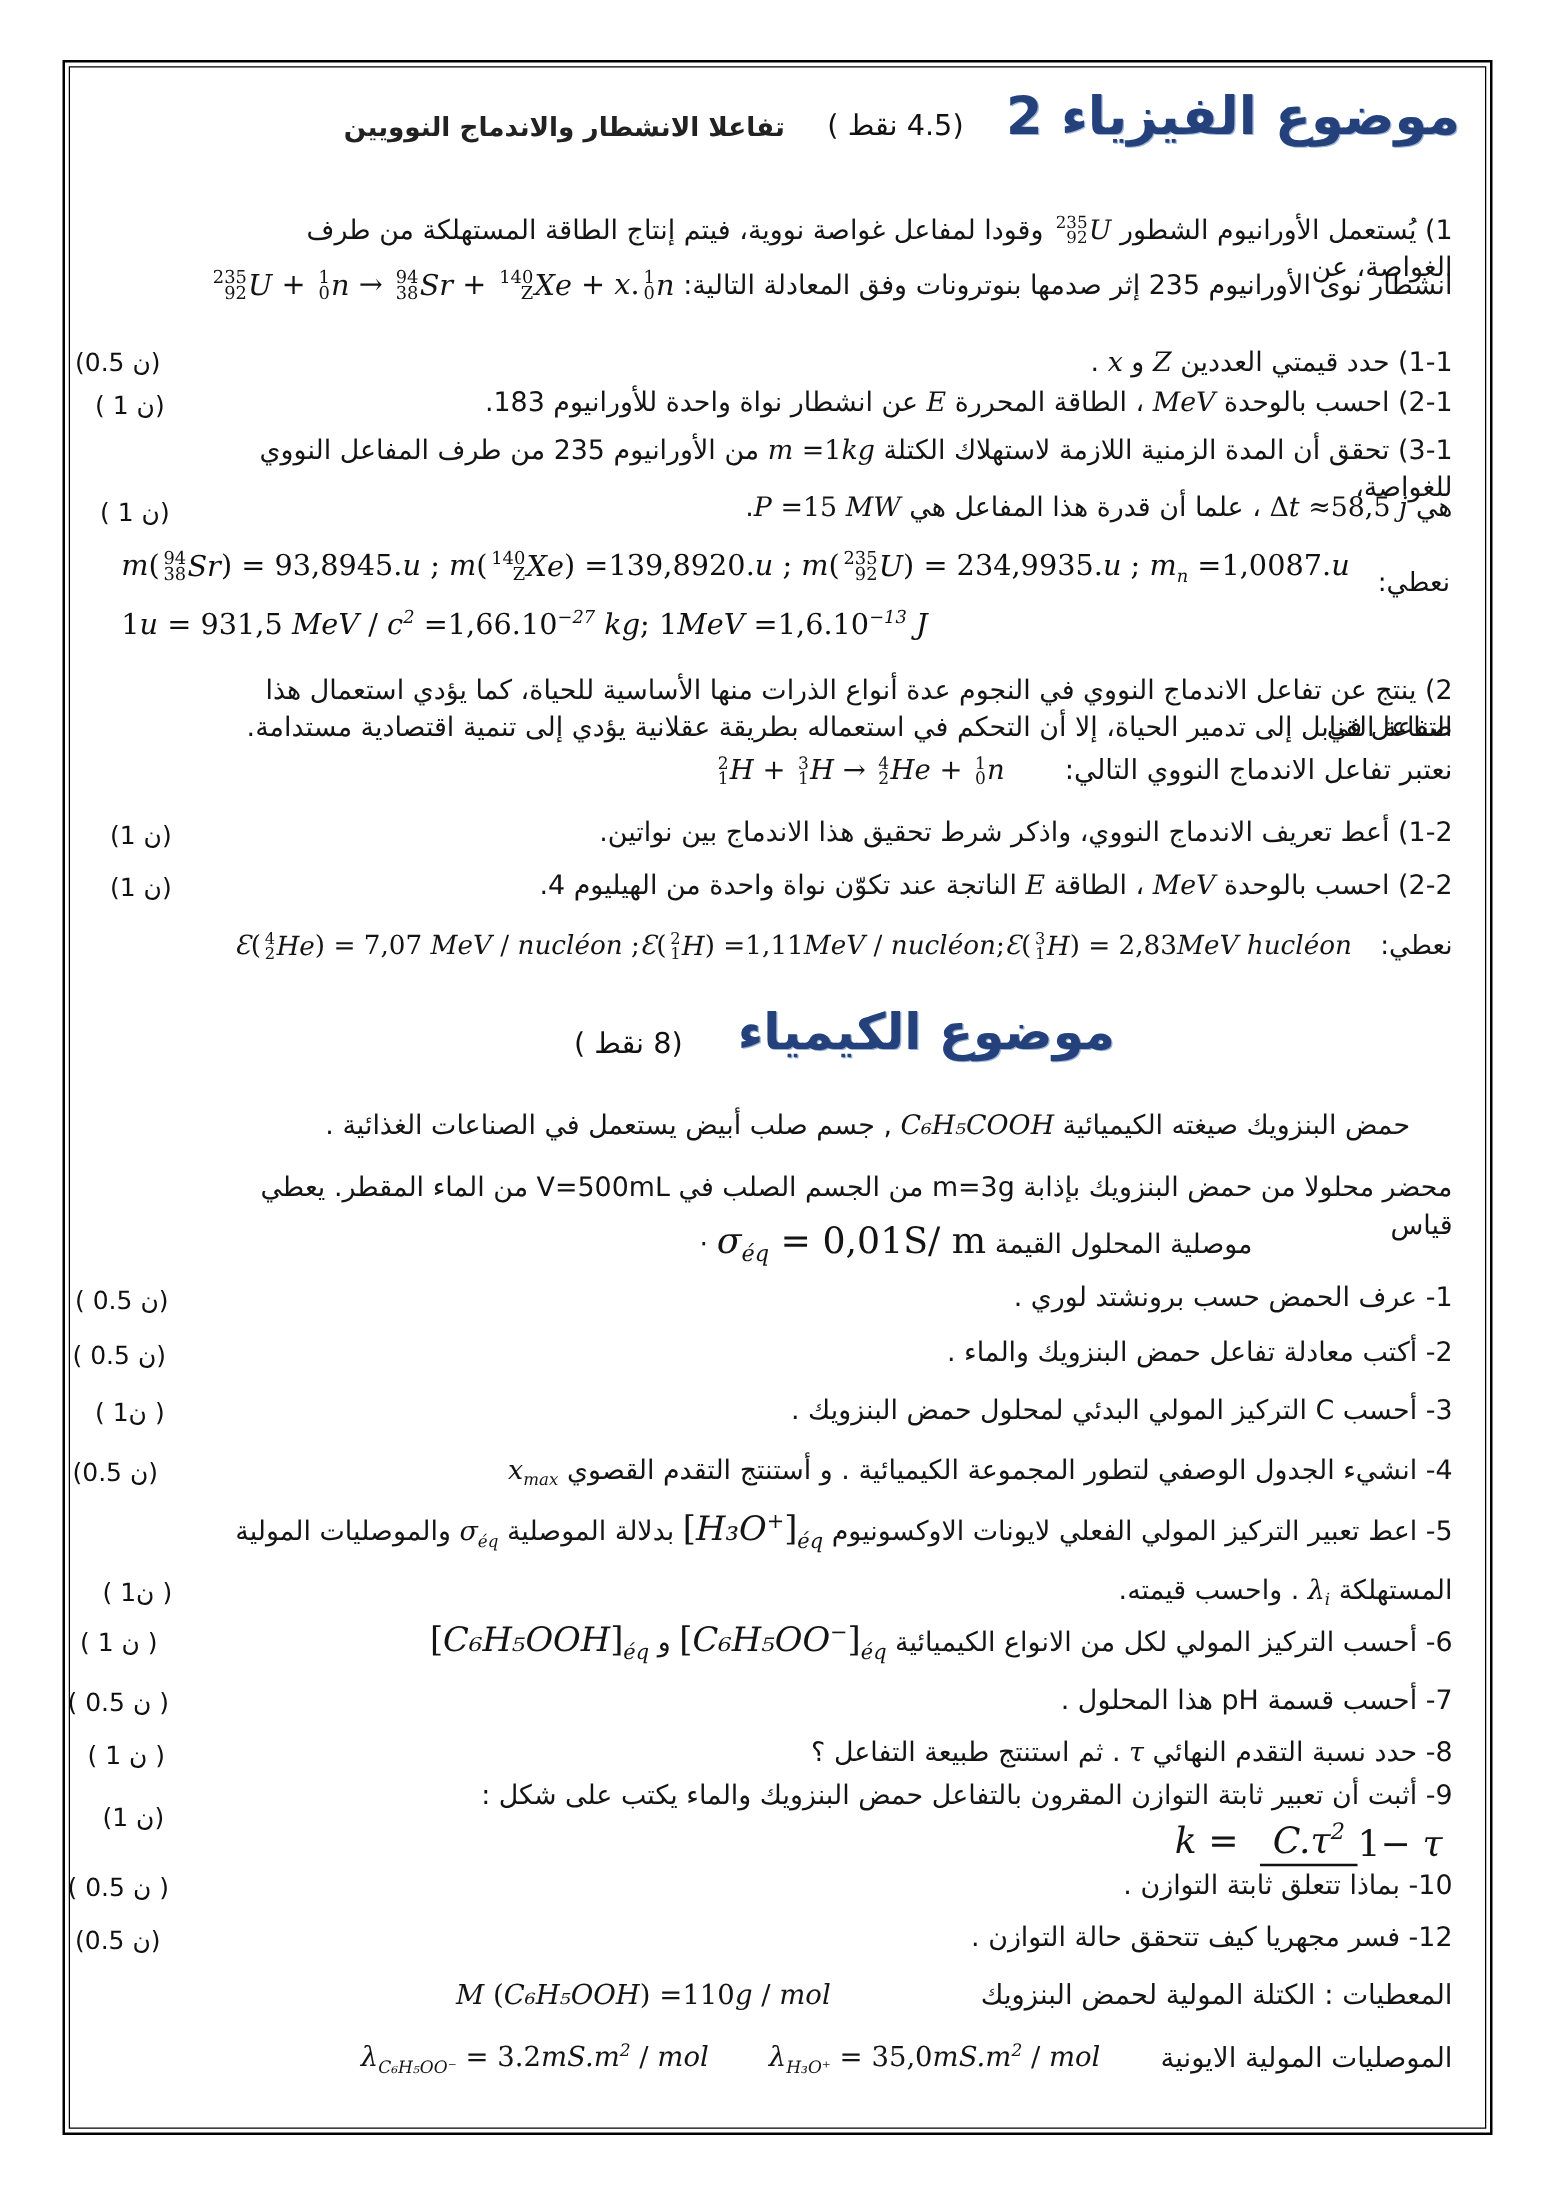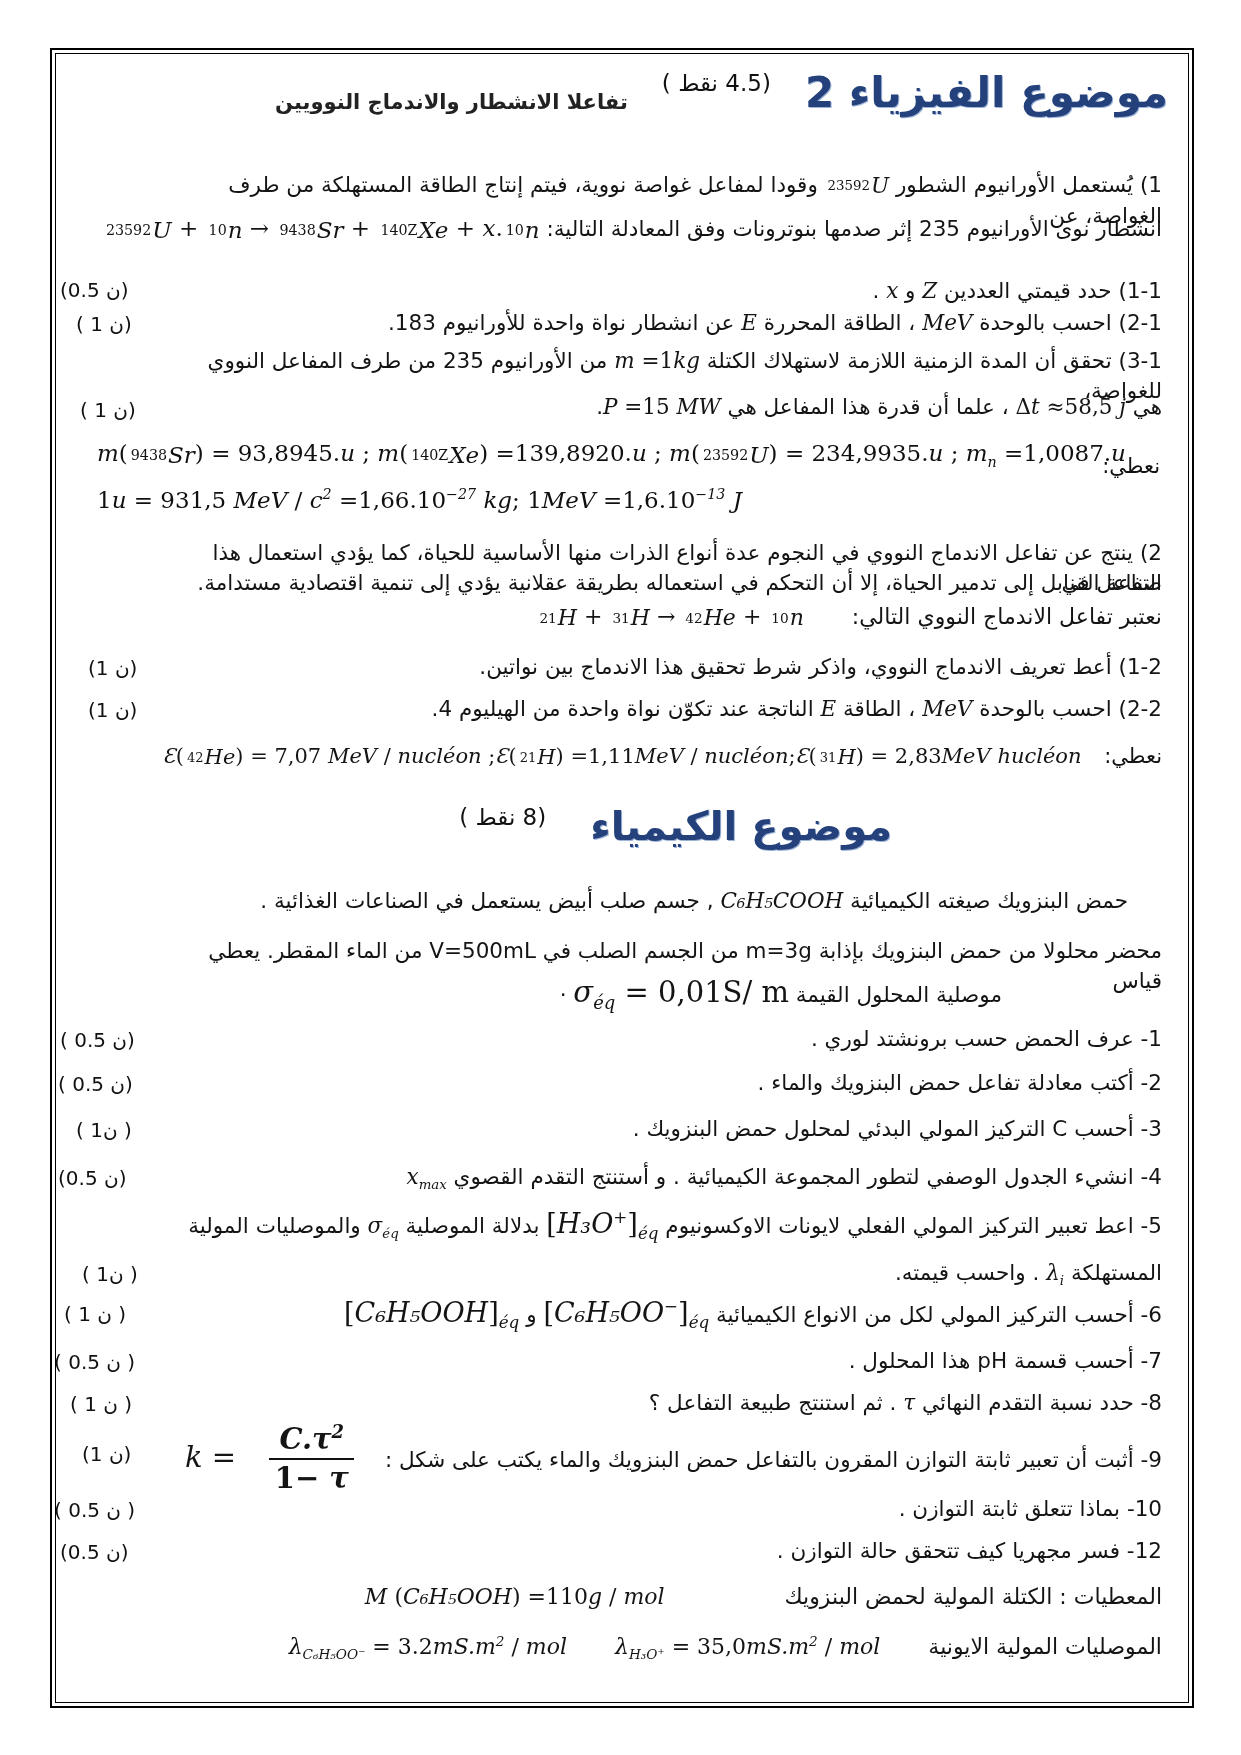--- a/index.html
+++ b/index.html
@@ -11,38 +11,38 @@
       font-size:21.5px;line-height:1.4;color:#141414;}
   .wide{left:12px;}
   .lnL{position:absolute;left:45px;right:100px;direction:ltr;text-align:left;
        font-family:"DejaVu Serif",serif;font-size:23px;color:#101010;}
   .pt{position:absolute;direction:ltr;unicode-bidi:isolate;font-size:20px;color:#111;
       font-family:"DejaVu Sans",sans-serif;white-space:nowrap;}
   .titleband{position:absolute;top:20px;right:24px;left:30px;direction:rtl;display:flex;
              align-items:flex-start;gap:34px;}
   .bigtitle{font-size:42px;font-weight:bold;color:#24417c;letter-spacing:1px;
             text-shadow:1px 1px 0 #9db4d8;white-space:nowrap;line-height:1.1;}
-  .titlepts{font-size:23px;color:#111;white-space:nowrap;}
+  .titlepts{font-size:23px;color:#111;margin-top:18px;white-space:nowrap;}
   .subtitle{font-size:21px;font-weight:bold;color:#222;margin-top:20px;white-space:nowrap;}
   .chemband{position:absolute;top:754px;right:300px;direction:rtl;display:flex;gap:44px;align-items:flex-start;}
   
   .math{direction:ltr;unicode-bidi:isolate;font-family:"DejaVu Serif",serif;white-space:nowrap;}
   .big{font-size:27px;}
   .xbig{font-size:29px;}
   .ar{font-family:"DejaVu Sans",sans-serif;}
   .it{font-style:italic;}
   .up{font-style:normal;}
   .sf{font-family:"DejaVu Sans",sans-serif;font-style:normal;direction:ltr;unicode-bidi:isolate;}
   sup,sub{font-size:0.62em;font-style:italic;}
   .nuc{display:inline-flex;align-items:center;vertical-align:middle;direction:ltr;}
-  .stk{display:inline-flex;flex-direction:row;align-items:flex-end;font-size:0.62em;
+  .stk{display:inline-flex;flex-direction:column;align-items:flex-end;font-size:0.62em;
        line-height:0.9;margin:0 1px 0 3px;font-style:normal;}
   .nsym{font-style:italic;}
-  .frac{display:inline-flex;flex-direction:column;align-items:center;vertical-align:middle;
-        margin:0 24px;line-height:1.15;font-weight:bold;}
+  .frac{display:inline-flex;align-items:center;vertical-align:middle;
+        margin:0 8px;line-height:1.15;}
   .fn{display:block;border-bottom:2px solid #111;padding:0 10px 2px;}
   .fd{display:block;padding-top:2px;}
   .g1{margin-right:120px;}
   .g2{margin-right:48px;}
   .g3{margin-right:16px;}
   .serif22{font-size:23px;}
 </style>
 </head>
 <body>
 

